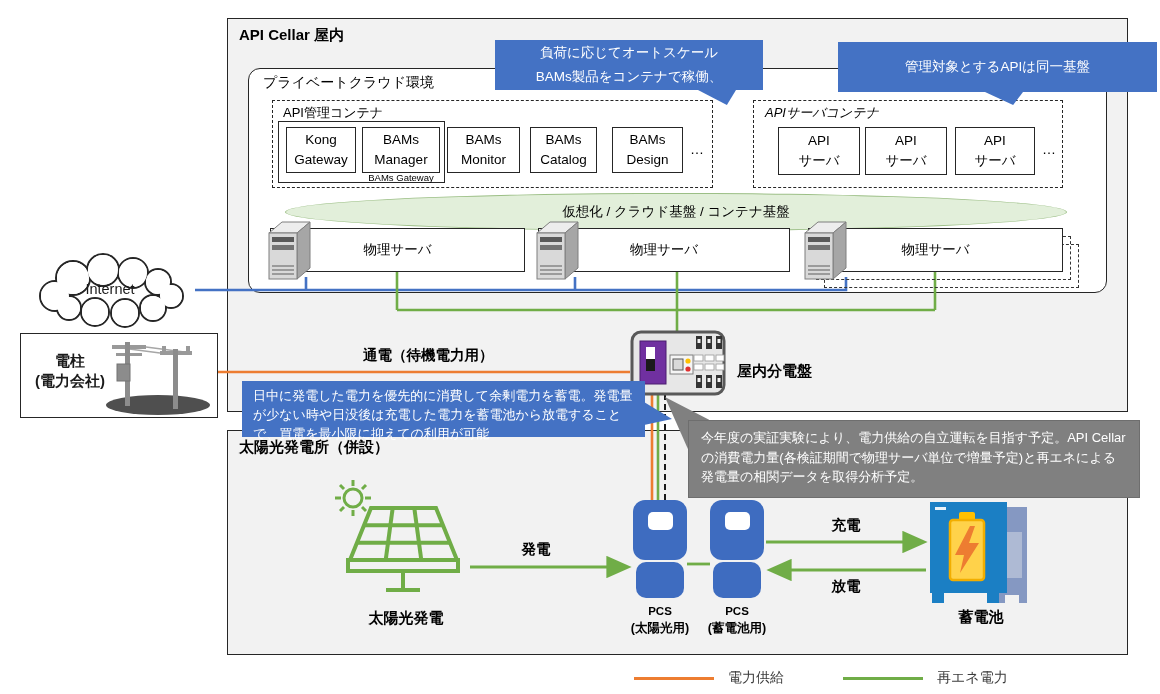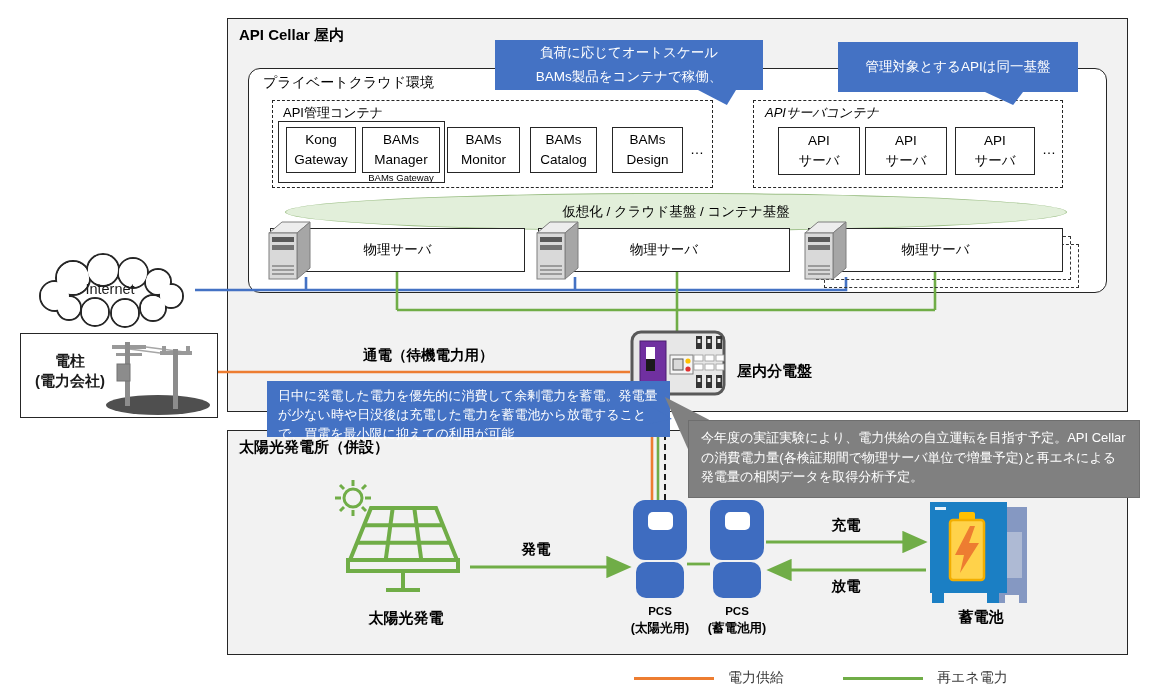--- a/index.html
+++ b/index.html
@@ -171,21 +171,21 @@
   <svg class="srv-icon" style="left:798px;top:218px;" width="50" height="66" viewBox="0 0 50 66">
       <use href="#srv"></use>
     </svg>
 
   <div class="callout-blue" style="left:495px;top:40px;width:268px;height:50px;">
     <div>負荷に応じてオートスケール</div>
     <div>BAMs製品をコンテナで稼働、</div>
     <div class="tail" style="left:203px;top:50px;width:38px;height:15px;clip-path:polygon(0 0,100% 0,76% 100%);"></div>
   </div>
 
-  <div class="callout-blue" style="left:838px;top:42px;width:240px;height:50px;">
+  <div class="callout-blue" style="left:838px;top:42px;width:319px;height:50px;">
     <div>管理対象とするAPIは同一基盤</div>
     <div class="tail" style="left:147px;top:50px;width:38px;height:13px;clip-path:polygon(0 0,100% 0,74% 100%);"></div>
   </div>
 
   <svg class="icon" style="left:25px;top:248px;z-index:1;" width="175" height="84" viewBox="0 0 175 84">
     <g stroke="#262626" stroke-width="2" fill="#ffffff">
       <circle cx="30" cy="48" r="15"></circle>
         <circle cx="48" cy="30" r="17"></circle>
         <circle cx="78" cy="22" r="16"></circle>
       <circle cx="108" cy="25" r="15"></circle>
@@ -260,21 +260,21 @@
       <rect x="67.5" y="9" width="3" height="4"></rect>
         <rect x="77.5" y="9" width="3" height="4"></rect>
         <rect x="87.5" y="9" width="3" height="4"></rect>
       <rect x="67.5" y="48" width="3" height="4"></rect>
         <rect x="77.5" y="48" width="3" height="4"></rect>
         <rect x="87.5" y="48" width="3" height="4"></rect>
     </g>
   </svg>
   <div class="blabel" style="left:737px;top:362px;font-size:15px;">屋内分電盤</div>
 
-  <div class="callout-blue-para" style="left:242px;top:381px;width:403px;height:56px;margin-left:25px;">
+  <div class="callout-blue-para" style="left:242px;top:381px;width:403px;height:56px;">
     <span>日中に発電した電力を優先的に消費して余剰電力を蓄電。発電量が少ない時や日没後は充電した電力を蓄電池から放電することで、買電を最小限に抑えての利用が可能</span>
   </div>
   <div class="tailpiece" style="left:644px;top:402px;width:28px;height:23px;background:#4472c4;clip-path:polygon(0 0,100% 74%,0 100%);"></div>
 
   <div class="tailpiece" style="left:664px;top:396px;width:46px;height:54px;background:#808080;clip-path:polygon(2% 2%,98% 44%,52% 98%);"></div>
   <div class="callout-gray" style="left:688px;top:420px;width:452px;height:78px;">
     <span>今年度の実証実験により、電力供給の自立運転を目指す予定。API Cellarの消費電力量(各検証期間で物理サーバ単位で増量予定)と再エネによる発電量の相関データを取得分析予定。</span>
   </div>
 
   <svg class="icon" style="left:315px;top:468px;" width="160" height="130" viewBox="0 0 160 130">

